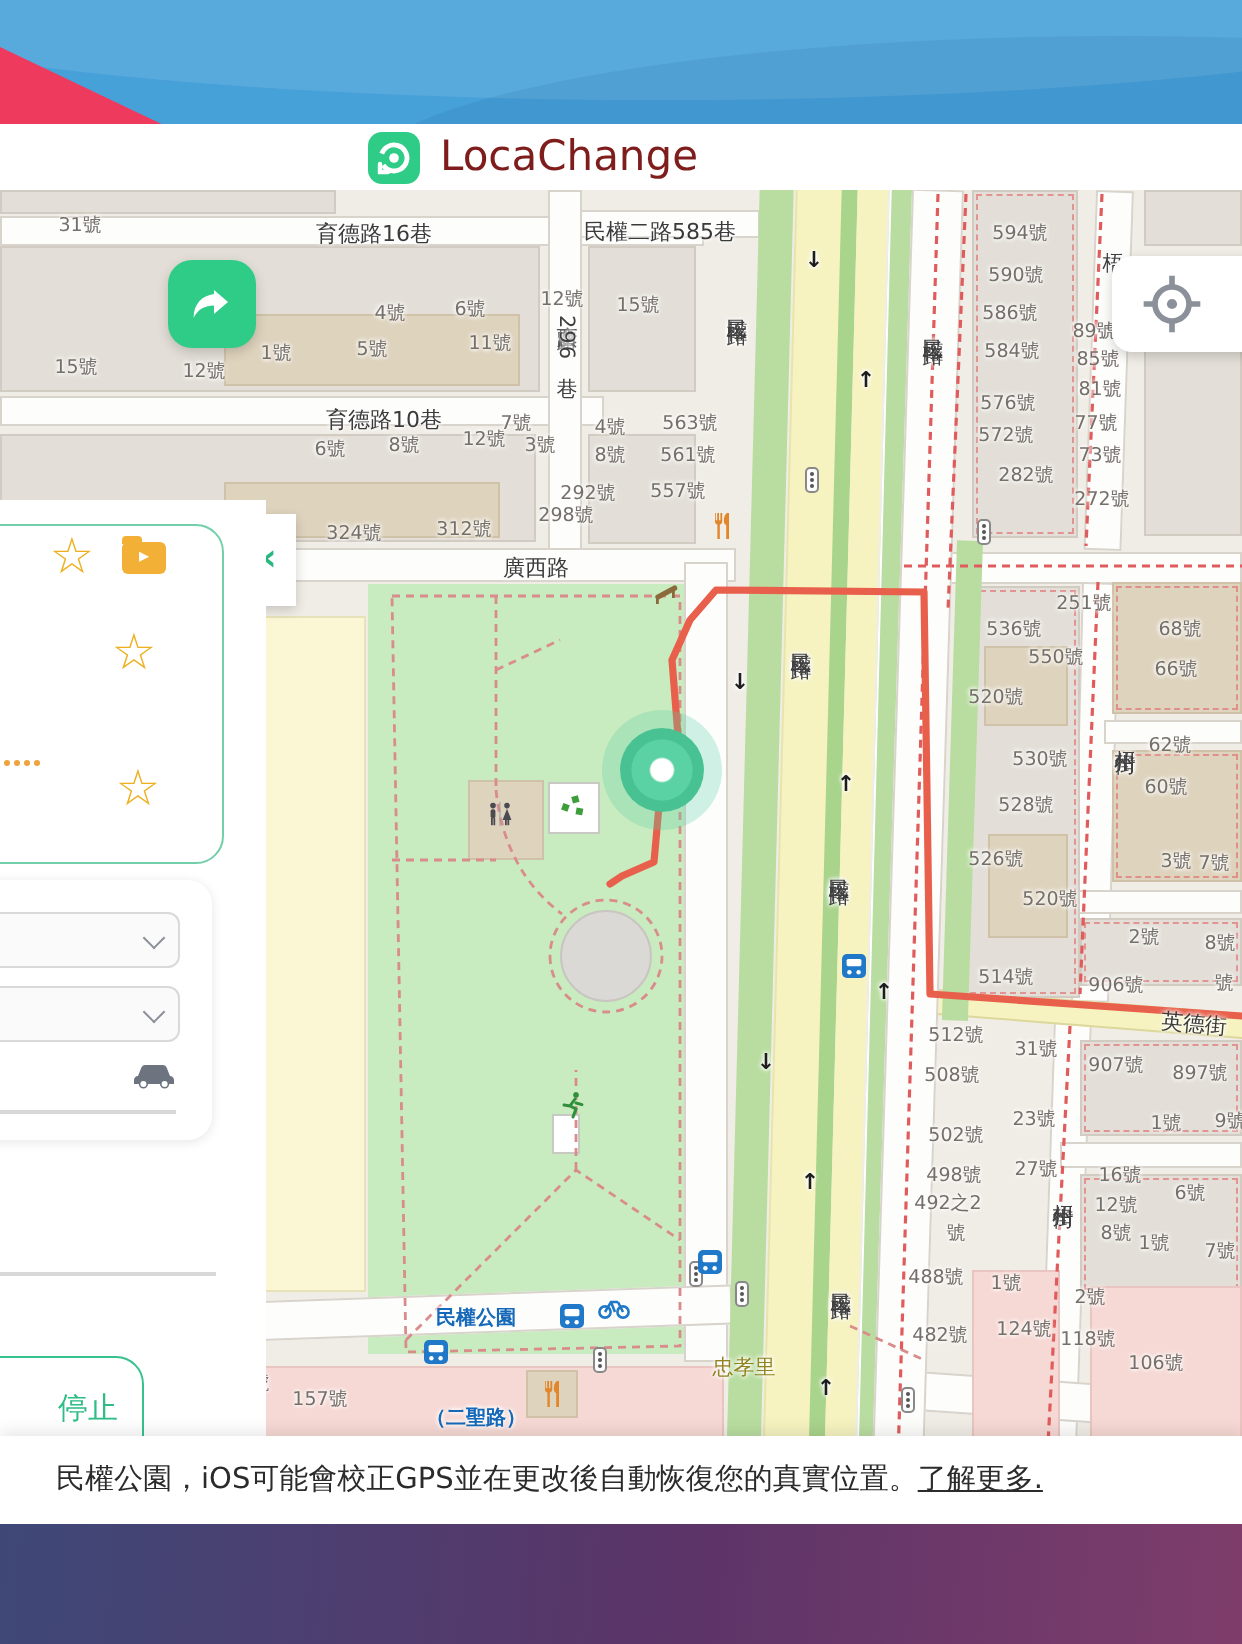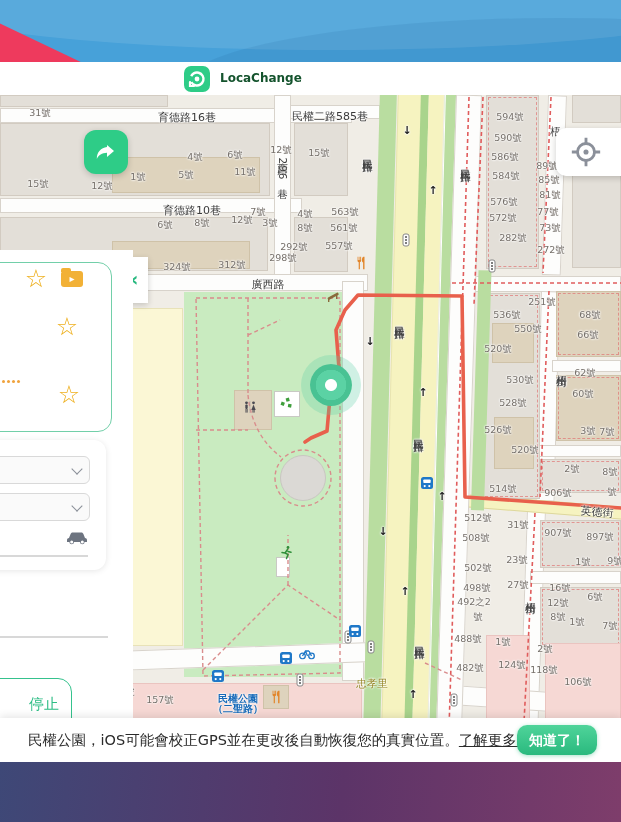--- a/index.html
+++ b/index.html
@@ -5,21 +5,21 @@
   html,body{margin:0;padding:0;background:#fff;font-family:"DejaVu Sans","Liberation Sans",sans-serif;}
   #app{position:relative;width:621px;height:822px;overflow:hidden;background:#fff;}
   
   #banner{position:absolute;left:0;top:0;width:621px;height:62px;background:#47a1d9;overflow:hidden;}
   #banner .wave1{position:absolute;left:-120px;top:-70px;width:900px;height:120px;border-radius:50%;background:rgba(255,255,255,.10);}
   #banner .wave2{position:absolute;left:180px;top:18px;width:760px;height:140px;border-radius:50%;background:rgba(20,80,140,.10);}
   #banner .redwedge{position:absolute;left:0;top:0;width:621px;height:62px;background:#ee3a5d;clip-path:polygon(0 38%,13% 100%,0 100%);}
   
   #hdr{position:absolute;left:0;top:62px;width:621px;height:33px;background:#fff;border-bottom:1px solid #eceff1;}
   #hdr .logo{position:absolute;left:184px;top:4px;width:26px;height:26px;border-radius:7px;background:#2ecc87;}
-  #hdr .title{position:absolute;left:220px;top:0;height:33px;line-height:33px;font-size:12px;font-weight:700;color:#14532d;}
+  #hdr .title{position:absolute;left:220px;top:0;height:33px;line-height:33px;font-size:21px;font-weight:400;color:#7f1d1d;}
   
   #map{position:absolute;left:0;top:95px;width:621px;height:667px;background:#f0ede6;overflow:hidden;}
   #map .bk{position:absolute;box-sizing:border-box;}
   .bg{background:#e3dfd8;border:1px solid #d2cbc1;}
   .bt{background:#ded3bd;border:1px solid #cfc2a8;}
   .bp{background:#f6d8d4;border:1px solid #eac4c0;}
   .by{background:#fbf7d5;border:1px solid #e8e2b8;}
   .pk{background:#c9ebc0;border:none;}
   .rd{background:#fdfdfc;border:1px solid #d8d3cb;}
   .rdy{background:#f6f3c0;border:1px solid #ddd79e;}
@@ -195,21 +195,21 @@
         <span class="ml stv" style="left: 368px; top: 58px;">民權二路</span>
         <span class="ml stv" style="left: 466px; top: 68px;">民權二路</span>
         <span class="ml stv" style="left: 400px; top: 225px;">民權二路</span>
         <span class="ml stv" style="left: 419px; top: 338px;">民權二路</span>
         <span class="ml stv" style="left: 420px; top: 545px;">民權二路</span>
         <span class="ml stv" style="left: 556px; top: 23px;">梧</span>
         <span class="ml stv" style="left: 562px; top: 273px;">梧州街</span>
         <span class="ml stv" style="left: 531px; top: 500px;">梧州街</span>
         <span class="ml st" style="left: 597px; top: 417px; transform: translate(-50%, -50%) rotate(5deg);">英德街</span>
         <span class="ml area" style="left: 372px; top: 589px;">忠孝里</span>
-        <span class="ml busname" style="left: 238px; top: 604px;">民權公園</span>
+        <span class="ml busname" style="left: 238px; top: 564px;">民權公園</span>
         <span class="ml busname" style="left: 238px; top: 614px;">（二聖路）</span>
         <span class="ml num" style="left: 40px; top: 18px;">31號</span>
         <span class="ml num" style="left: 195px; top: 62px;">4號</span>
         <span class="ml num" style="left: 235px; top: 60px;">6號</span>
         <span class="ml num" style="left: 281px; top: 55px;">12號</span>
         <span class="ml num" style="left: 319px; top: 58px;">15號</span>
         <span class="ml num" style="left: 38px; top: 89px;">15號</span>
         <span class="ml num" style="left: 102px; top: 91px;">12號</span>
         <span class="ml num" style="left: 138px; top: 82px;">1號</span>
         <span class="ml num" style="left: 186px; top: 80px;">5號</span>
@@ -452,17 +452,16 @@
     <div class="hline" style="top:386px;width:108px"></div>
     <div id="stopBtn">
       <span>停止</span>
     </div>
   </div>
 
   <div id="notice">
     <div class="txt">
       <span>民權公園，iOS可能會校正GPS並在更改後自動恢復您的真實位置。</span><span class="lnk">了解更多.</span>
     </div>
-    <div id="gotBtn">知道了！</div>
   </div>
 
   <div id="footer"></div>
 </div>
 
 </body></html>

